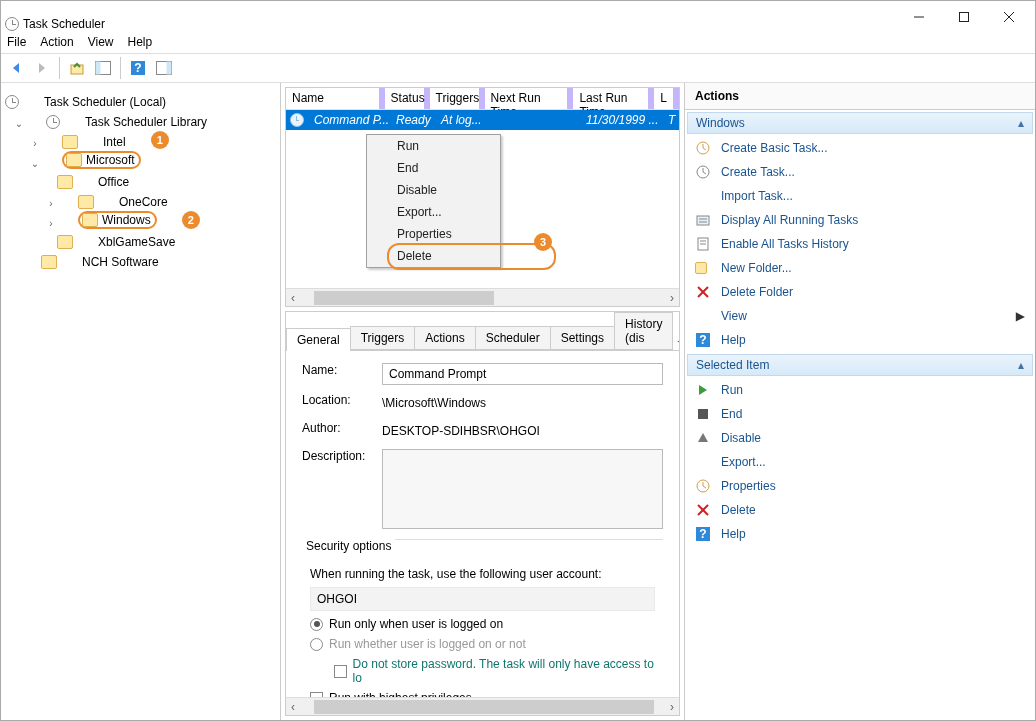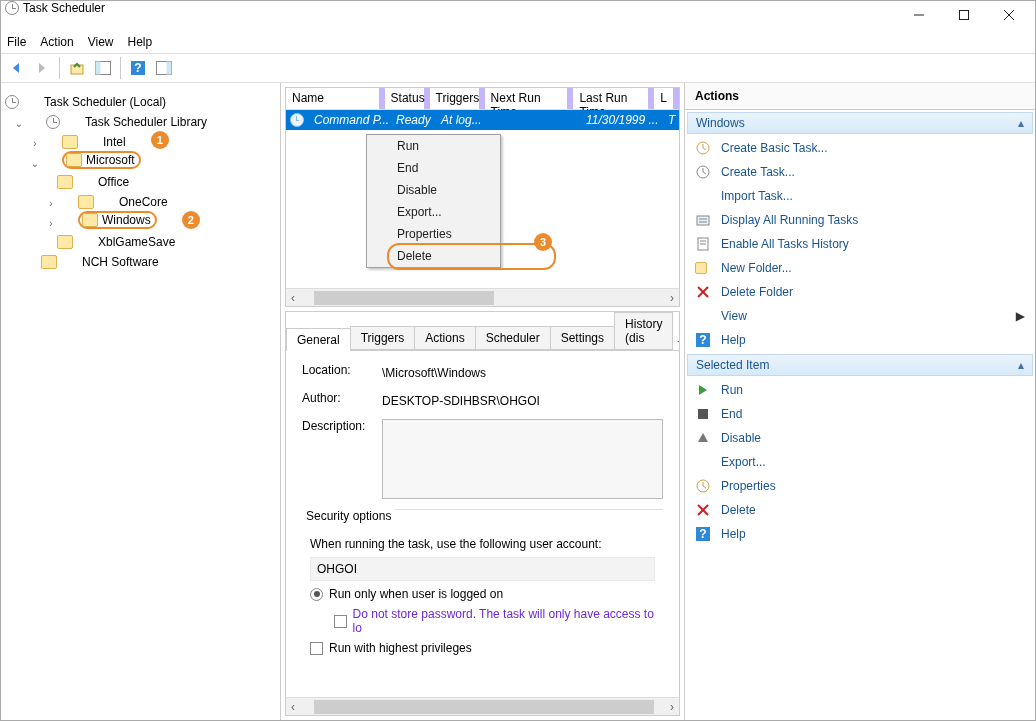--- a/index.html
+++ b/index.html
@@ -1,17 +1,17 @@
 <!DOCTYPE html>
 <html><head>
 <meta charset="utf-8">
 <style>
 * { box-sizing: border-box; margin: 0; padding: 0; font-family: "Segoe UI", Tahoma, sans-serif; font-size: 12px; }
 body { width: 1036px; height: 721px; background: #fff; overflow: hidden; border: 1px solid #aaa; }
-.titlebar { height: 30px; display: flex; align-items: flex-start; padding: 0 4px; }
+.titlebar { height: 30px; display: flex; align-items: flex-end; padding: 0 4px; }
 .titlebar .title-text { flex: 1; }
 .winbtns { display: flex; }
 .winbtn { width: 45px; height: 28px; display: flex; align-items: center; justify-content: center; }
 .menubar { height: 22px; display: flex; align-items: center; padding: 0 6px; gap: 14px; }
 .menubar span { cursor: default; }
 .toolbar { height: 30px; border-top: 1px solid #ddd; border-bottom: 1px solid #ddd; display: flex; align-items: center; padding: 0 4px; gap: 4px; }
 .tbtn { width: 22px; height: 22px; display: flex; align-items: center; justify-content: center; }
 .tbtn.sep { border-left: 1px solid #ccc; width: 1px; margin: 0 2px; }
 .main { display: flex; height: calc(721px - 30px - 22px - 30px - 2px); }
 .left { width: 280px; border-right: 1px solid #ccc; padding: 6px 4px; overflow: auto; }
@@ -240,20 +240,24 @@
         <div class="tab inactive">Scheduler</div>
         <div class="tab inactive">Settings</div>
         <div class="tab inactive">History (dis</div>
         <div class="tabnav">
           <span>◄</span>
 
         </div>
       </div>
       <div class="details-body">
         <div class="field-row">
+          <div class="field-label">Name:</div>
+          <div class="field-input">Command Prompt</div>
+        </div>
+        <div class="field-row">
           <div class="field-label">Location:</div>
           <div class="field-text">\Microsoft\Windows</div>
         </div>
         <div class="field-row">
           <div class="field-label">Author:</div>
           <div class="field-text">DESKTOP-SDIHBSR\OHGOI</div>
         </div>
         <div class="field-row">
           <div class="field-label">Description:</div>
           <div class="desc-box"></div>
@@ -261,21 +265,25 @@
 
         <div class="security">
           <span class="security-legend">Security options</span>
           <div class="sec-body">
             <div>When running the task, use the following user account:</div>
             <div class="sec-user">OHGOI</div>
             <div class="radio-row">
               <span class="radio checked"></span>
               <span>Run only when user is logged on</span>
             </div>
-            <div class="chk-row" style="margin-left:24px;color:#6d28d9">
+            <div class="radio-row" style="color:#999">
+              <span class="radio"></span>
+              <span>Run whether user is logged on or not</span>
+            </div>
+            <div class="chk-row" style="margin-left:24px;color:#0f766e">
               <span class="chk"></span>
               <span>Do not store password.  The task will only have access to lo</span>
             </div>
             <div class="chk-row">
               <span class="chk"></span>
               <span>Run with highest privileges</span>
             </div>
           </div>
         </div>
       </div>

